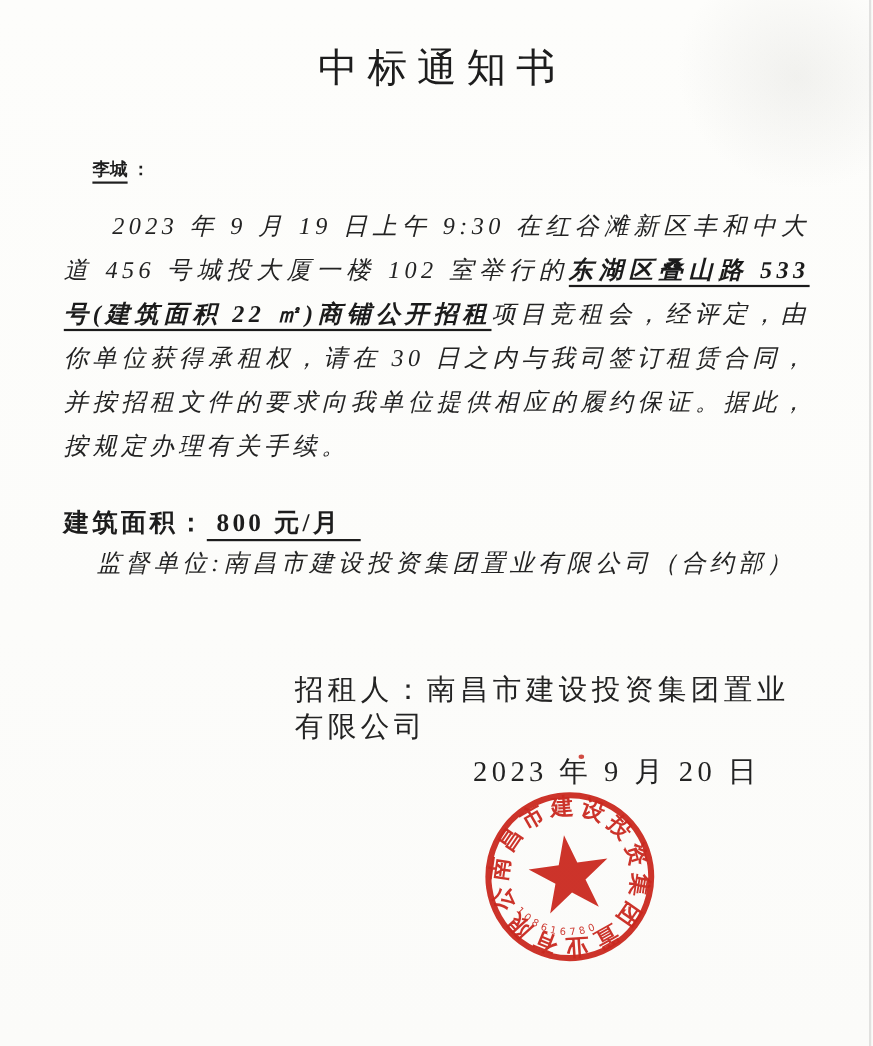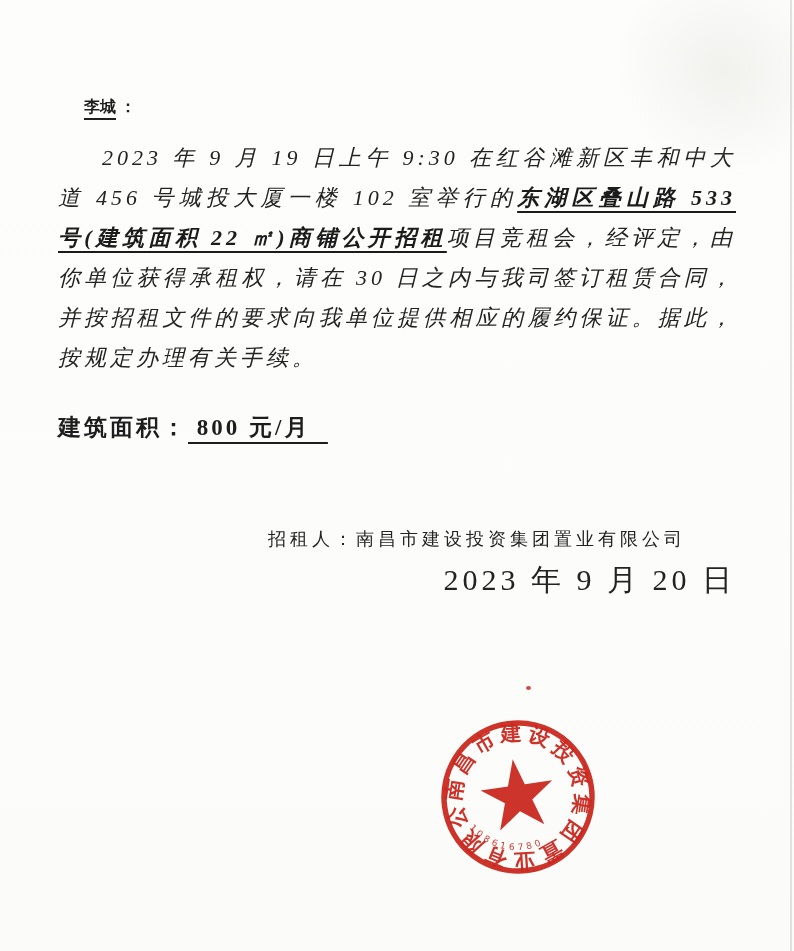--- a/index.html
+++ b/index.html
@@ -46,22 +46,22 @@
     text-decoration: underline; text-underline-offset: 6px; text-decoration-thickness: 1.5px;
   }
   .result { margin-top: 34px; font-size: 23px; line-height: 32px; font-weight: bold; color: #1d1d1d; letter-spacing: 3px; }
   .result .value {
     text-decoration: underline; text-underline-offset: 7px; text-decoration-thickness: 1.5px;
     white-space: pre;
     text-align: right;
   }
   .para2 { margin-top: 44px; text-indent: 2.6em; text-align: justify; }
   .supervisor, .phone { padding-left: 30px; }
-  .signature-row { margin-top: 78px; padding-left: 210px; font-size: 18px; line-height: 34px; letter-spacing: 4px; color: #232323; }
-  .date-row { margin-top: 8px; padding-left: 372px; font-size: 30px; line-height: 32px; letter-spacing: 4px; color: #232323; text-align: right; }
+  .signature-row { margin-top: 78px; padding-left: 210px; font-size: 26px; line-height: 34px; letter-spacing: 4px; color: #232323; }
+  .date-row { margin-top: 8px; padding-left: 372px; font-size: 26px; line-height: 32px; letter-spacing: 4px; color: #232323; }
 
   
   .stamp {
     position: absolute; left: 438px; top: 717px;
     width: 160px; height: 160px;
     transform: rotate(-8deg);
     mix-blend-mode: multiply; opacity: .92;
     pointer-events: none;
   }
   .stamp-fleck {
@@ -69,28 +69,30 @@
     border-radius: 50%; background: #c62015; opacity: .8;
   }
 </style>
 </head>
 <body>
 
 <div class="page">
   <div class="scan-smudge"></div>
   <div class="scan-edge"></div>
 
+  <h1 class="title">中标通知书</h1>
 
   <div class="salutation"><span class="name">李城</span><span>：</span></div>
 
   <p class="body-text para1"><span>2023 年 9 月 19 日上午 9:30 在红谷滩新区丰和中大道 456 号城投大厦一楼 102 室举行的</span><span class="hl">东湖区叠山路 533 号(建筑面积 22 ㎡)商铺公开招租</span><span>项目竞租会，经评定，由你单位获得承租权，请在 30 日之内与我司签订租赁合同，并按招租文件的要求向我单位提供相应的履约保证。据此，按规定办理有关手续。</span></p>
 
   <div class="result"><span>建筑面积：</span><span class="value">&nbsp;800 元/月&nbsp;&nbsp;</span></div>
 
 
+  <p class="body-text supervisor">监督单位:南昌市建设投资集团置业有限公司（合约部）</p>
 
 
   <div class="signature-row"><span>招租人：</span><span>南昌市建设投资集团置业有限公司</span></div>
 
   <div class="date-row">2023 年 9 月 20 日</div>
 
   <div class="stamp-fleck"></div>
 
   <svg class="stamp" viewBox="0 0 160 160" xmlns="http://www.w3.org/2000/svg">
     <defs>

